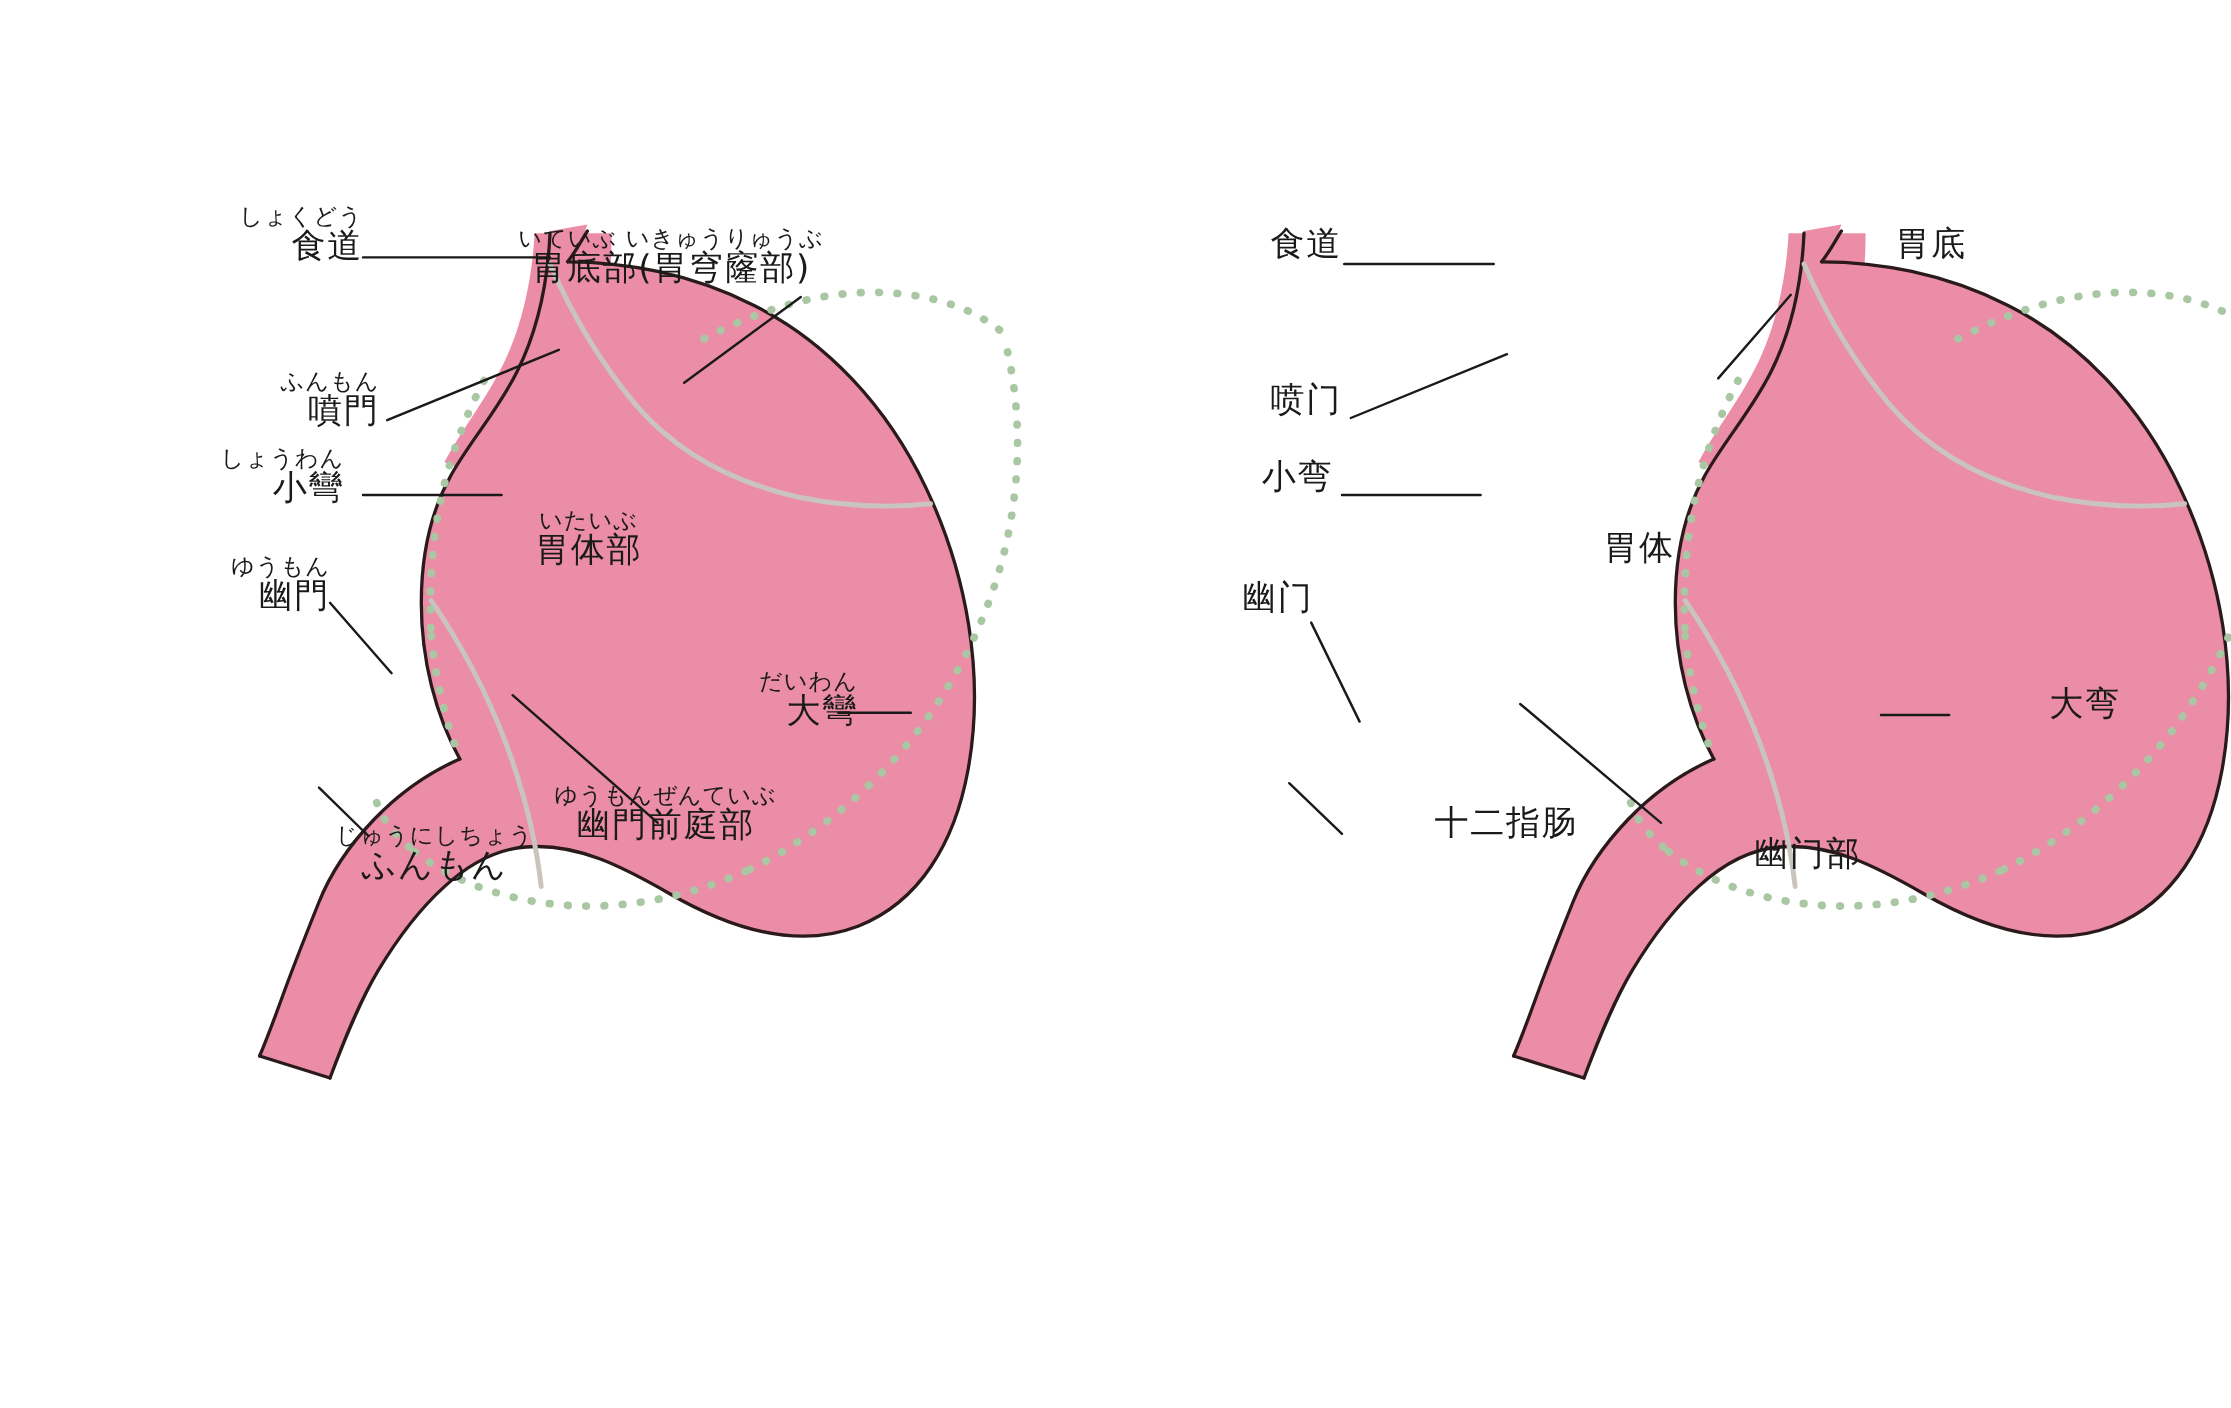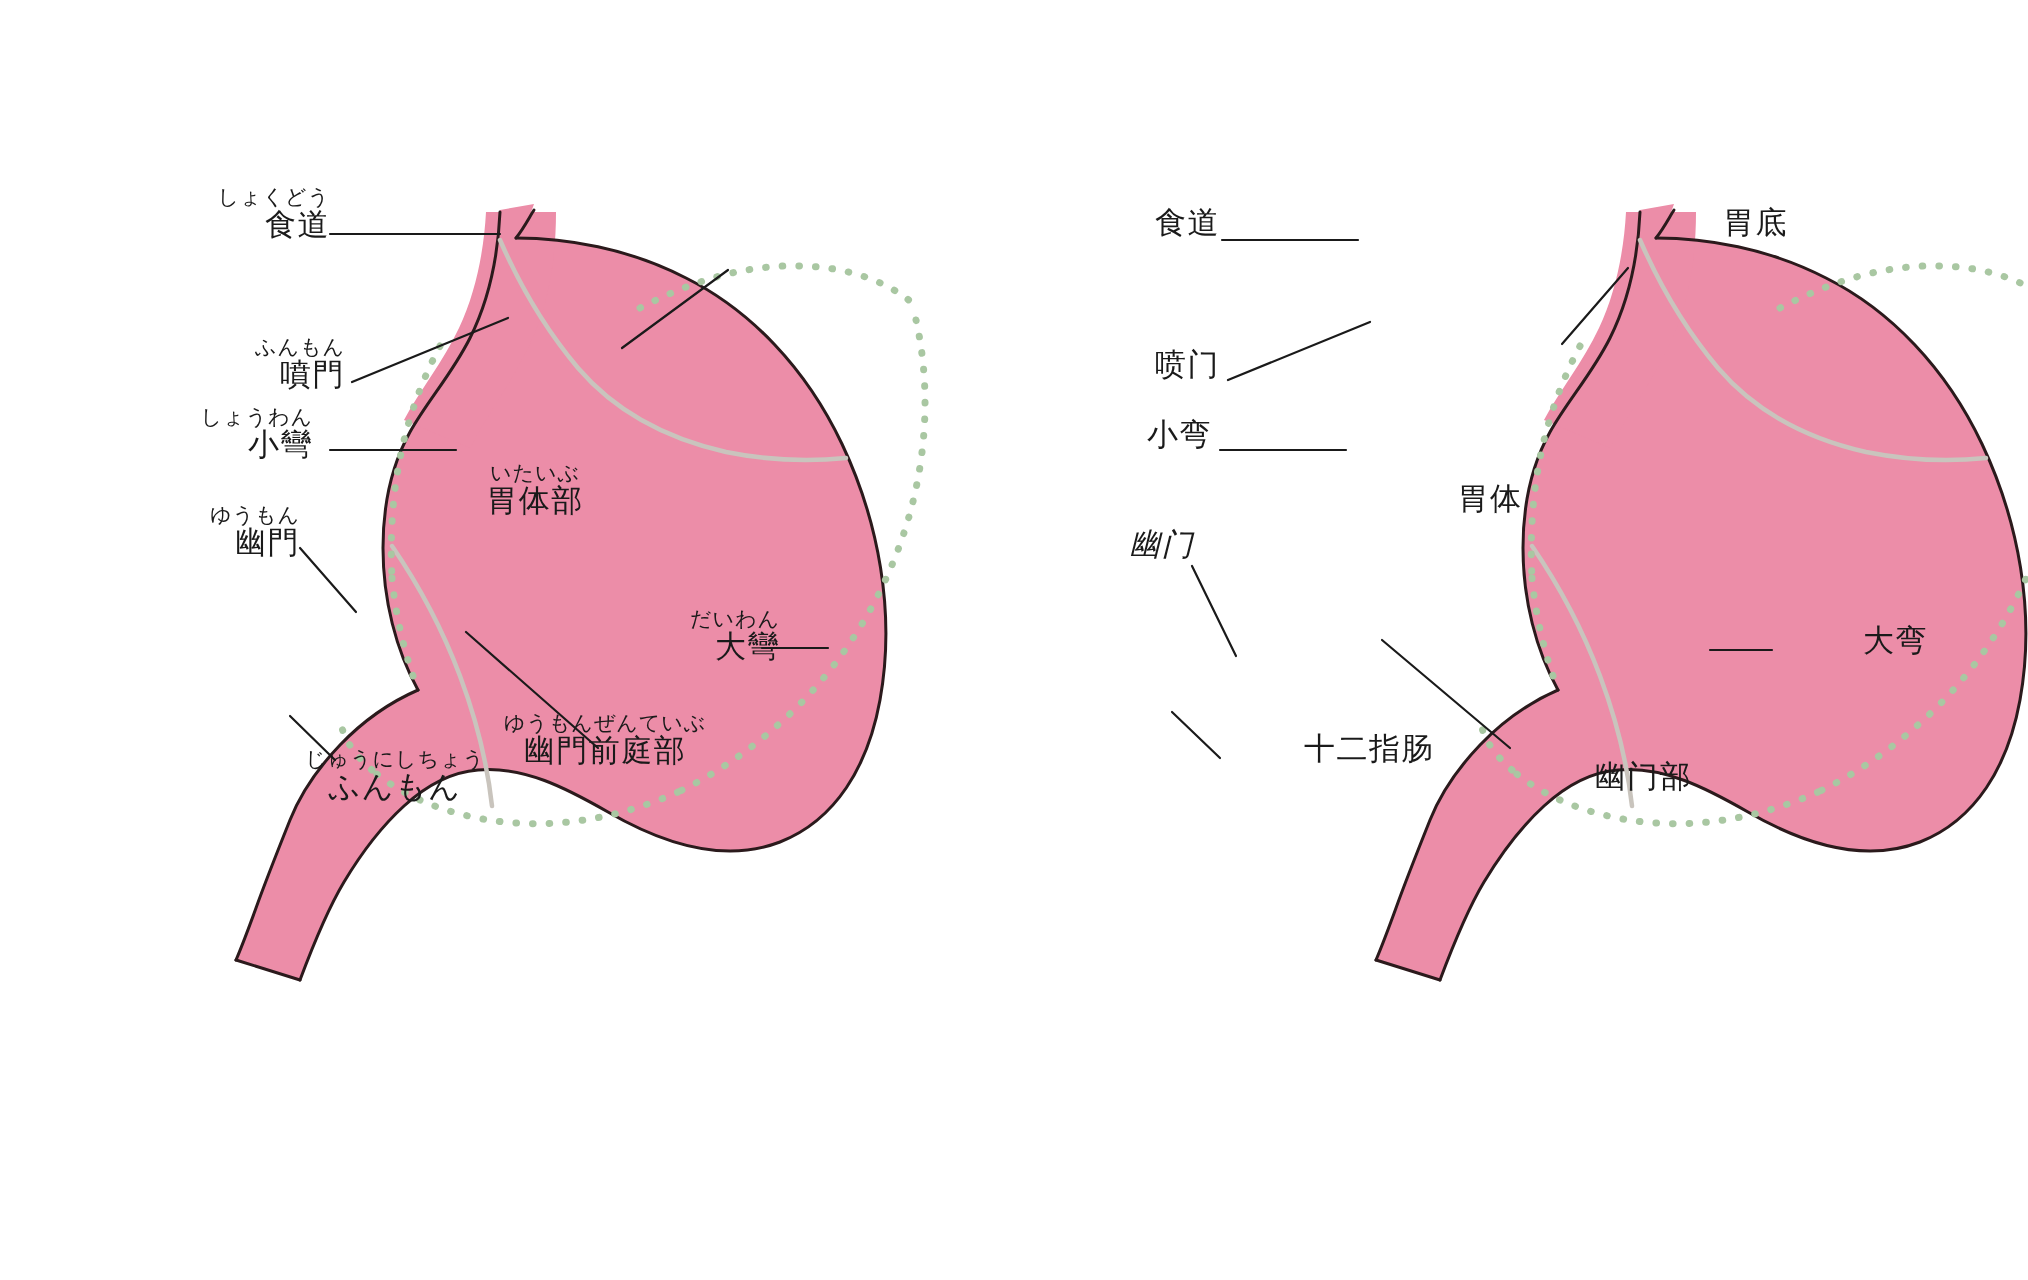--- a/index.html
+++ b/index.html
@@ -157,20 +157,24 @@
       <line class="leader" x1="762" y1="648" x2="828" y2="648"></line>
       <line class="leader" x1="598" y1="748" x2="466" y2="632"></line>
       <line class="leader" x1="335" y1="760" x2="290" y2="716"></line>
     </svg>
 
     <div class="label right-al" style="left:170px; top:186px; width:160px;">
       <span class="furi">しょくどう</span>
       <span class="main">食道</span>
     </div>
 
+    <div class="label center" style="left:450px; top:206px; width:320px;">
+      <span class="furi">いていぶ いきゅうりゅうぶ</span>
+      <span class="main">胃底部(胃穹窿部)</span>
+    </div>
 
     <div class="label right-al" style="left:175px; top:336px; width:170px;">
       <span class="furi">ふんもん</span>
       <span class="main">噴門</span>
     </div>
 
     <div class="label right-al" style="left:138px; top:406px; width:175px;">
       <span class="furi">しょうわん</span>
       <span class="main">小彎</span>
     </div>
@@ -295,21 +299,21 @@
     </div>
 
     <div class="label cn right-al" style="left:-12px; top:348px; width:132px;">
       <span class="main">喷门</span>
     </div>
 
     <div class="label cn right-al" style="left:-12px; top:418px; width:124px;">
       <span class="main">小弯</span>
     </div>
 
-    <div class="label cn right-al" style="left:-24px; top:528px; width:118px;font-style:italic;">
+    <div class="label cn right-al" style="left:-24px; top:528px; width:118px;">
       <span class="main">幽门</span>
     </div>
 
     <div class="label cn center" style="left:320px; top:482px; width:140px;">
       <span class="main">胃体</span>
     </div>
 
     <div class="label cn left-al" style="left:688px; top:624px; width:140px;">
       <span class="main">大弯</span>
     </div>

